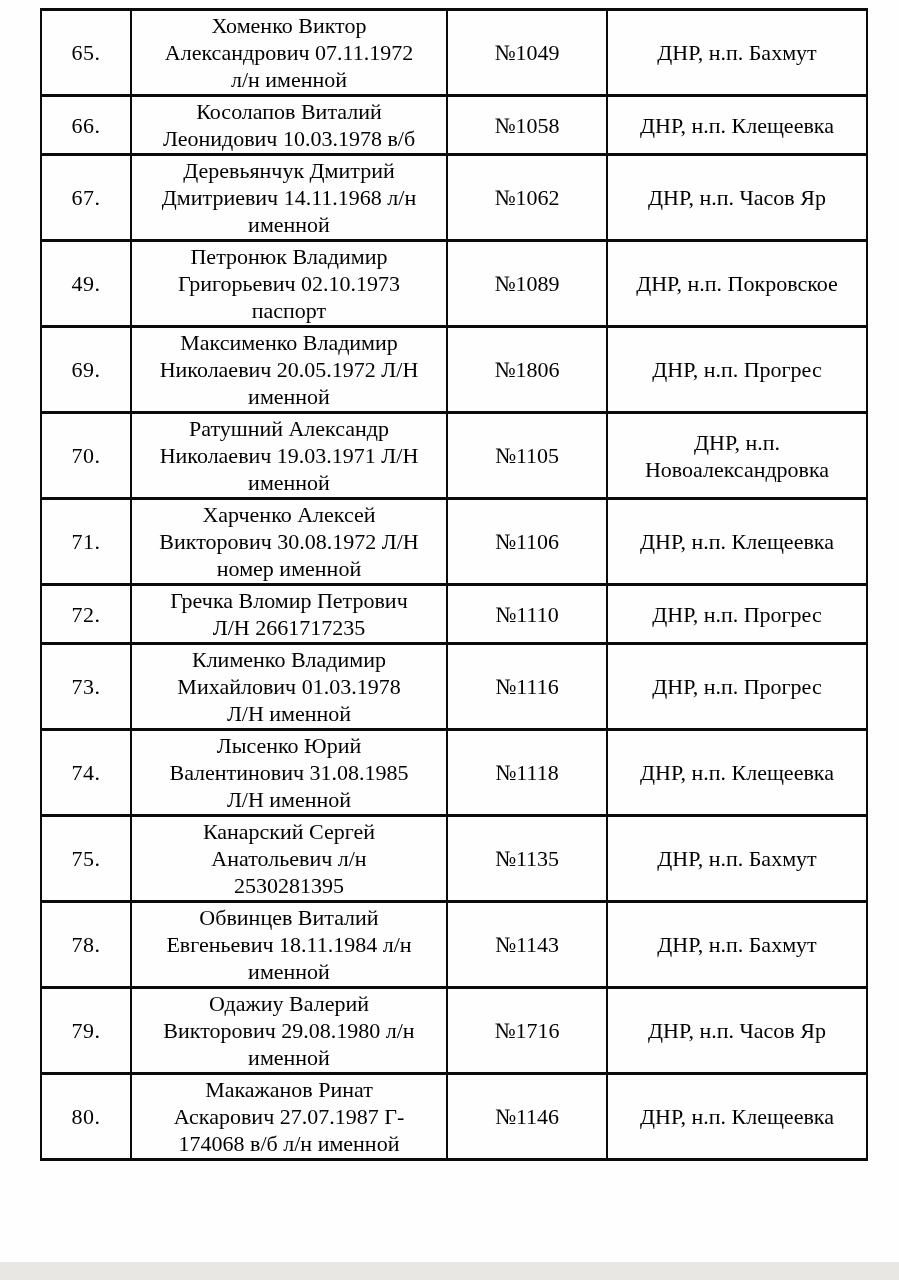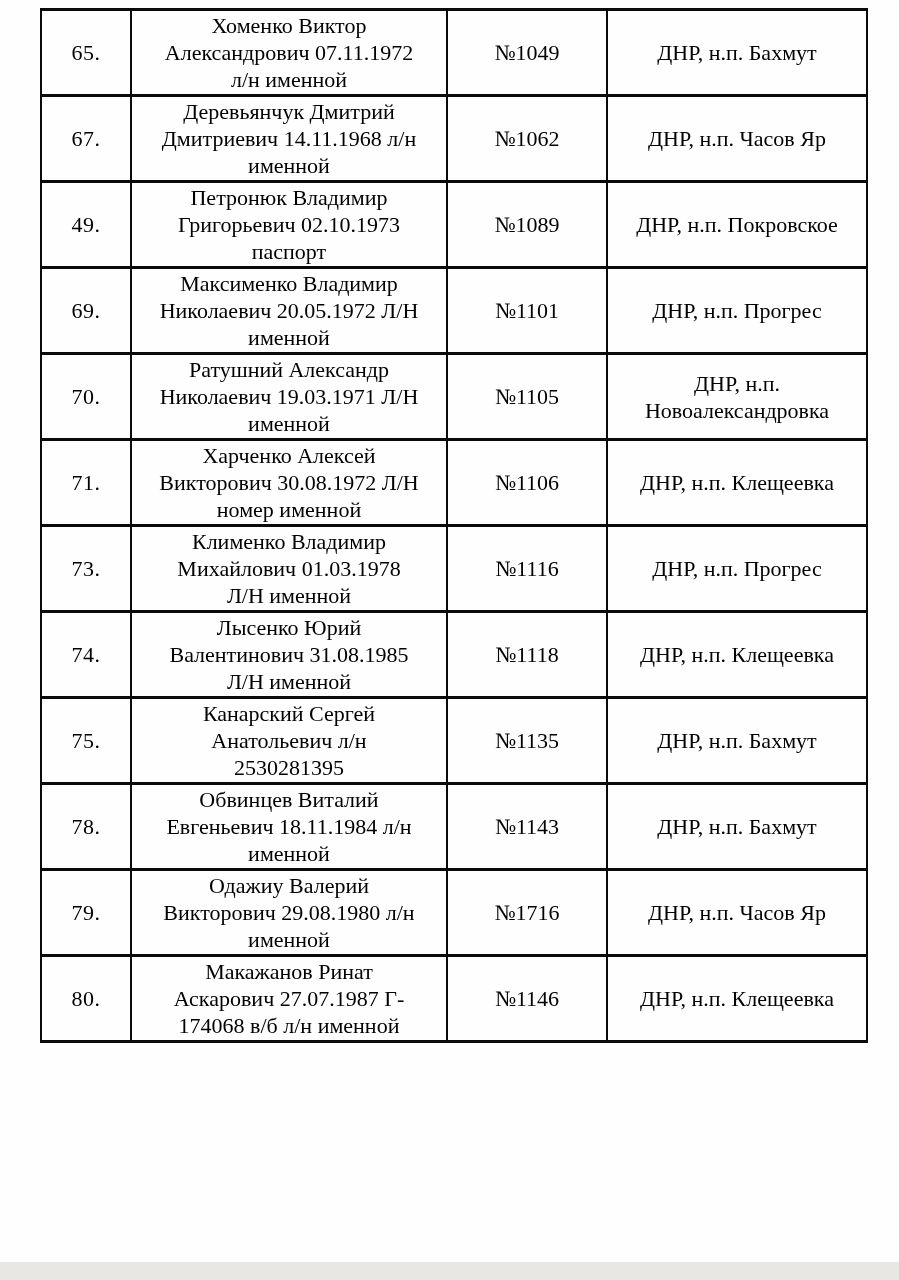--- a/index.html
+++ b/index.html
@@ -59,20 +59,27 @@
     <tbody id="table-body">
   <tr>
     <td class="col-index">65.</td>
     <td class="col-person">Хоменко Виктор
 Александрович 07.11.1972
 л/н именной</td>
     <td class="col-number">№1049</td>
     <td class="col-location">ДНР, н.п. Бахмут</td>
   </tr>
 
+  <tr>
+    <td class="col-index">66.</td>
+    <td class="col-person">Косолапов Виталий
+Леонидович 10.03.1978 в/б</td>
+    <td class="col-number">№1058</td>
+    <td class="col-location">ДНР, н.п. Клещеевка</td>
+  </tr>
 
   <tr>
     <td class="col-index">67.</td>
     <td class="col-person">Деревьянчук Дмитрий
 Дмитриевич 14.11.1968 л/н
 именной</td>
     <td class="col-number">№1062</td>
     <td class="col-location">ДНР, н.п. Часов Яр</td>
   </tr>
 
@@ -83,21 +90,21 @@
 паспорт</td>
     <td class="col-number">№1089</td>
     <td class="col-location">ДНР, н.п. Покровское</td>
   </tr>
 
   <tr>
     <td class="col-index">69.</td>
     <td class="col-person">Максименко Владимир
 Николаевич 20.05.1972 Л/Н
 именной</td>
-    <td class="col-number">№1101</td>
+    <td class="col-number">№1806</td>
     <td class="col-location">ДНР, н.п. Прогрес</td>
   </tr>
 
   <tr>
     <td class="col-index">70.</td>
     <td class="col-person">Ратушний Александр
 Николаевич 19.03.1971 Л/Н
 именной</td>
     <td class="col-number">№1105</td>
     <td class="col-location">ДНР, н.п.
@@ -106,20 +113,27 @@
 
   <tr>
     <td class="col-index">71.</td>
     <td class="col-person">Харченко Алексей
 Викторович 30.08.1972 Л/Н
 номер именной</td>
     <td class="col-number">№1106</td>
     <td class="col-location">ДНР, н.п. Клещеевка</td>
   </tr>
 
+  <tr>
+    <td class="col-index">72.</td>
+    <td class="col-person">Гречка Вломир Петрович
+Л/Н 2661717235</td>
+    <td class="col-number">№1110</td>
+    <td class="col-location">ДНР, н.п. Прогрес</td>
+  </tr>
 
   <tr>
     <td class="col-index">73.</td>
     <td class="col-person">Клименко Владимир
 Михайлович 01.03.1978
 Л/Н именной</td>
     <td class="col-number">№1116</td>
     <td class="col-location">ДНР, н.п. Прогрес</td>
   </tr>
 

